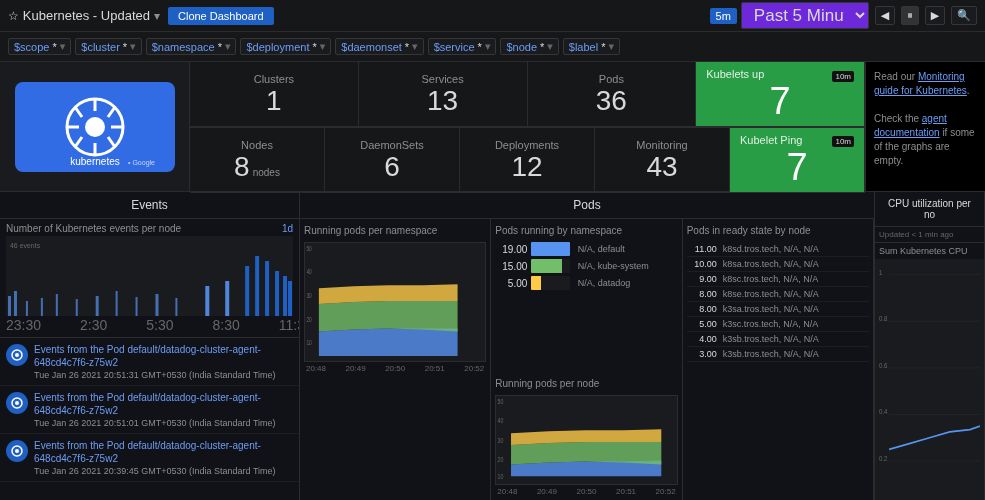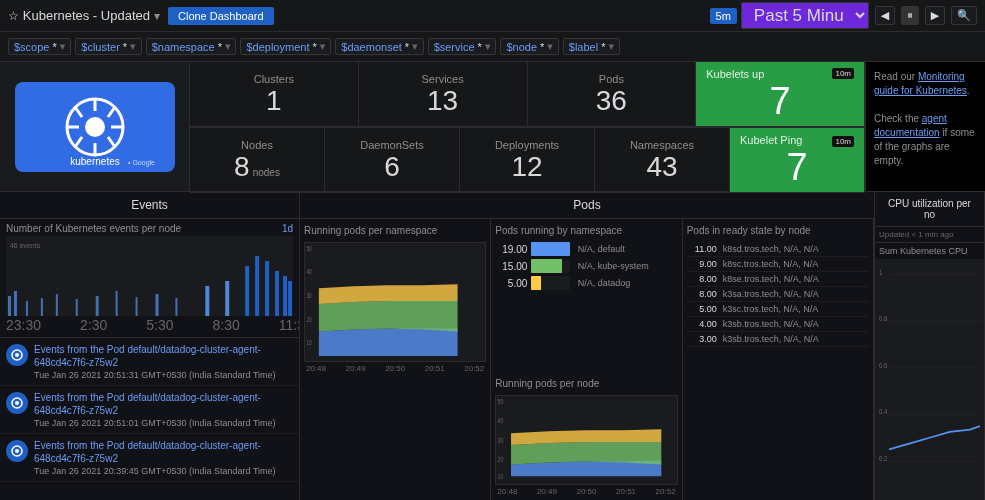--- a/index.html
+++ b/index.html
@@ -195,21 +195,21 @@
         <div class="stat-cell">
           <div class="stat-label">Services</div>
           <div class="stat-value">13</div>
         </div>
         <div class="stat-cell">
           <div class="stat-label">Pods</div>
           <div class="stat-value">36</div>
         </div>
 
         <div class="stat-cell stat-green" style="min-width:100px;">
-          <div style="display:flex;justify-content:space-between;width:100%;align-items:flex-start;">
+          <div style="display:flex;justify-content:space-between;width:100%;align-items:flex-end;">
             <div class="stat-label" style="color:rgba(255,255,255,0.85);">Kubelets up</div>
             <span style="background:#111;color:#d8d9da;font-size:8px;padding:1px 3px;border-radius:2px;">10m</span>
           </div>
           <div class="stat-value" style="font-size:38px;color:#fff;">7</div>
         </div>
       </div>
 
       <div style="display:flex;flex:1;">
         <div class="stat-cell">
           <div class="stat-label">Nodes</div>
@@ -220,21 +220,21 @@
         </div>
         <div class="stat-cell">
           <div class="stat-label">DaemonSets</div>
           <div class="stat-value">6</div>
         </div>
         <div class="stat-cell">
           <div class="stat-label">Deployments</div>
           <div class="stat-value">12</div>
         </div>
         <div class="stat-cell">
-          <div class="stat-label">Namespaces</div>
+          <div class="stat-label">Monitoring</div>
           <div class="stat-value">43</div>
         </div>
 
         <div class="stat-cell stat-green" style="min-width:100px;">
           <div style="display:flex;justify-content:space-between;width:100%;align-items:center;">
             <div class="stat-label" style="color:rgba(255,255,255,0.85);">Kubelet Ping</div>
             <span style="background:#111;color:#d8d9da;font-size:8px;padding:1px 3px;border-radius:2px;">10m</span>
           </div>
           <div class="stat-value" style="font-size:38px;color:#fff;">7</div>
         </div>
@@ -416,20 +416,24 @@
         </div>
 
         <div class="pod-sub-panel" style="max-width:250px;">
           <div class="pod-sub-title">Pods in ready state by node</div>
           <div class="ready-rows">
             <div class="ready-row">
                 <span class="ready-num">11.00</span>
                 <span class="ready-name">k8sd.tros.tech, N/A, N/A</span>
               </div>
             <div class="ready-row">
+                <span class="ready-num">10.00</span>
+                <span class="ready-name">k8sa.tros.tech, N/A, N/A</span>
+              </div>
+            <div class="ready-row">
                 <span class="ready-num">9.00</span>
                 <span class="ready-name">k8sc.tros.tech, N/A, N/A</span>
               </div>
             <div class="ready-row">
                 <span class="ready-num">8.00</span>
                 <span class="ready-name">k8se.tros.tech, N/A, N/A</span>
               </div>
             <div class="ready-row">
                 <span class="ready-num">8.00</span>
                 <span class="ready-name">k3sa.tros.tech, N/A, N/A</span>

